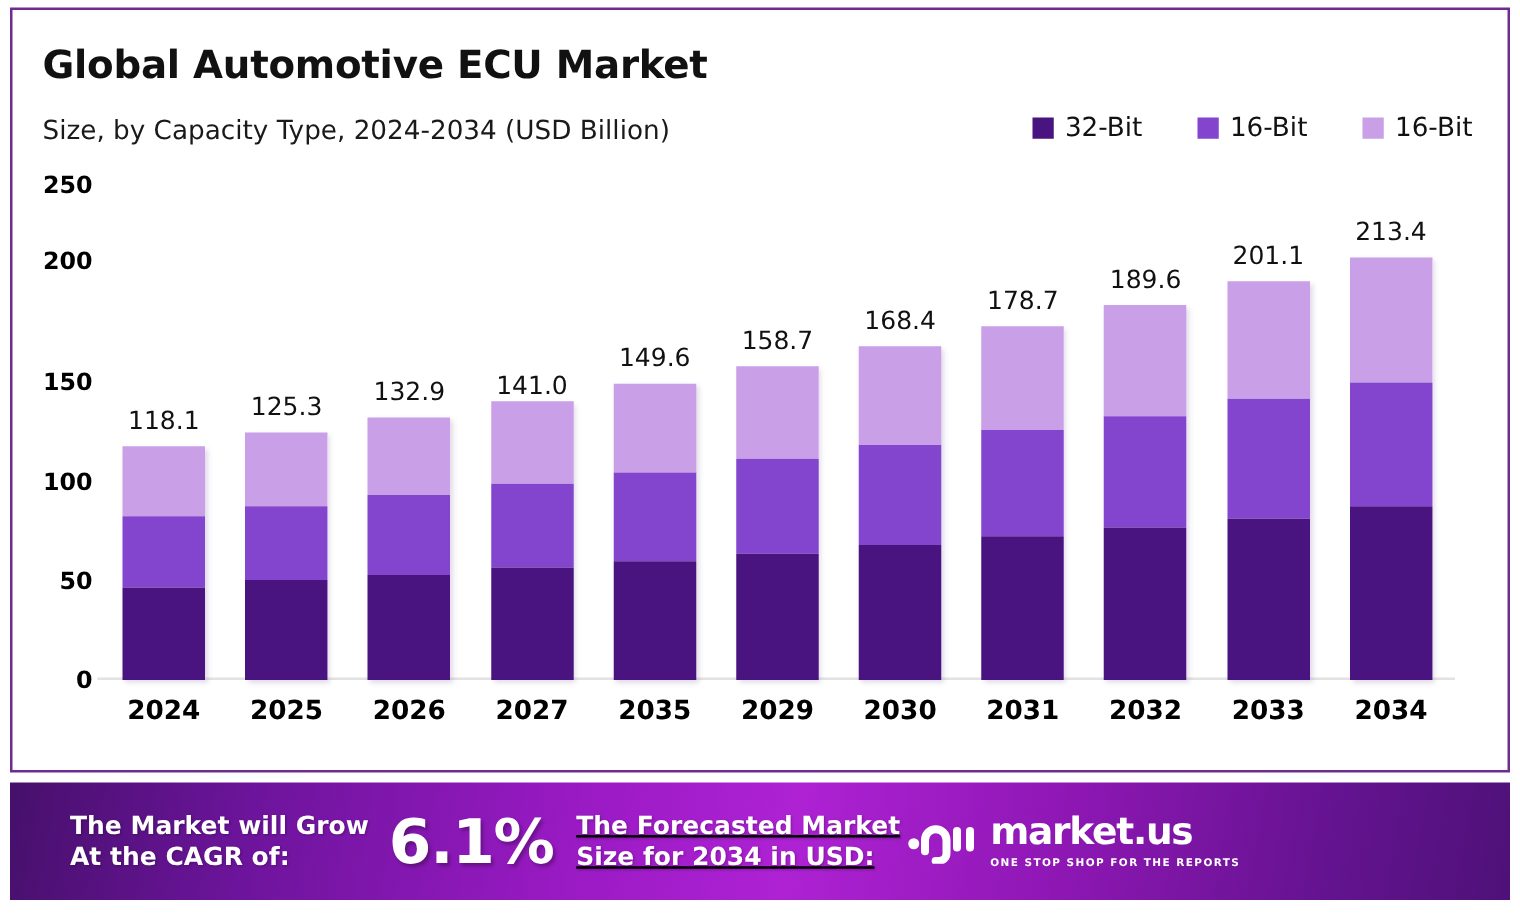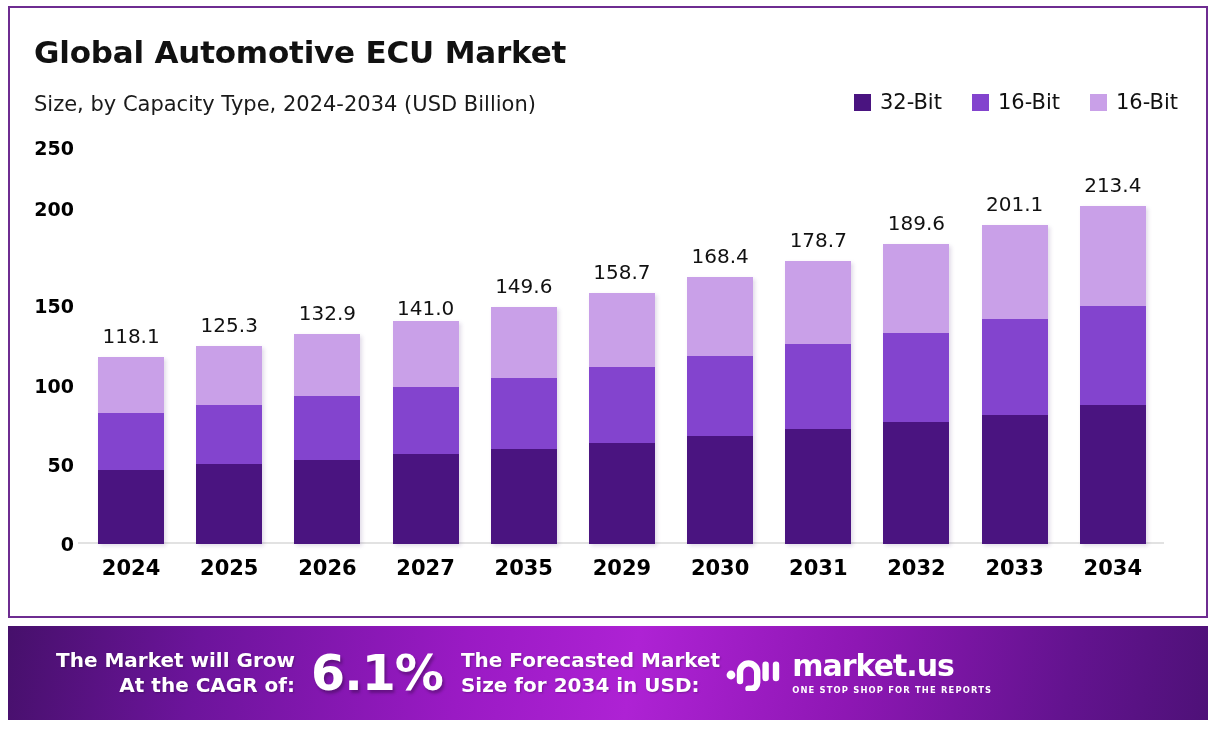--- a/index.html
+++ b/index.html
@@ -52,21 +52,21 @@
     white-space: nowrap;
   }
 
   
   .legend {
     position: absolute;
     right: 28px;
     top: 82px;
     display: flex;
     align-items: center;
-    gap: 30px;
+    gap: 44px;
   }
   .legend-item {
     display: flex;
     align-items: center;
     gap: 9px;
   }
   .legend-swatch {
     width: 17px;
     height: 17px;
     display: block;
@@ -198,23 +198,23 @@
     white-space: nowrap;
   }
   .banner-figure {
     color: #ffffff;
     font-size: 49px;
     font-weight: bold;
     letter-spacing: -1px;
     text-shadow: 2px 3px 3px rgba(0,0,0,0.28);
     white-space: nowrap;
   }
-  .blk-cagr { margin-left: 48px; text-align: right; }
+  .blk-cagr { margin-left: 48px; }
   .blk-cagr-val { margin-left: 16px; align-items: center; }
-  .blk-fc { margin-left: 18px; }
+  .blk-fc { margin-left: 18px; text-decoration: underline; }
   .blk-fc-val { margin-left: 14px; }
 
   .logo {
     display: flex;
     align-items: center;
     margin-left: 6px;
     gap: 10px;
   }
   .logo-mark { display: block; }
   .logo-words { display: flex; flex-direction: column; }

